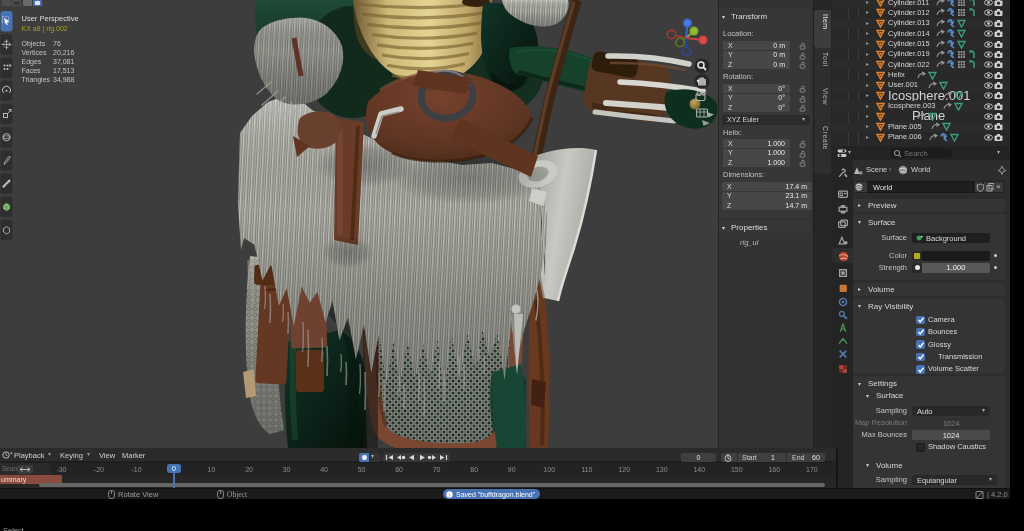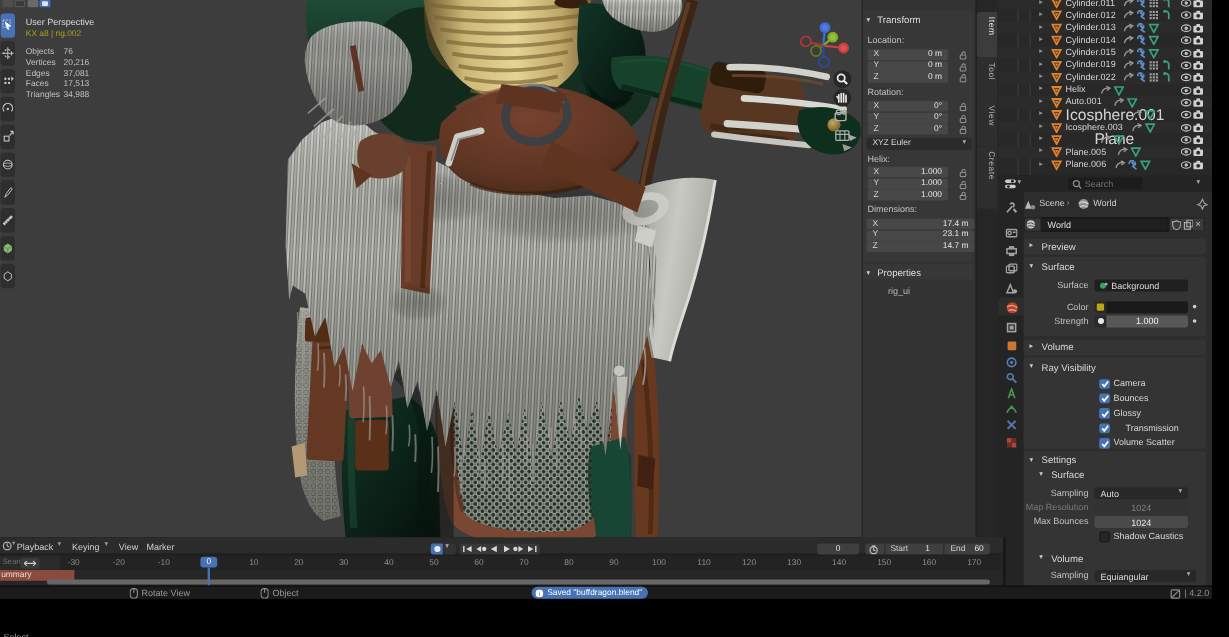--- a/index.html
+++ b/index.html
@@ -382,21 +382,21 @@
 <div style="position:absolute;left:727px;top:181.5px;font-size:7px;line-height:9px;color:#d8d8d8;white-space:nowrap;">X</div>
 <div style="position:absolute;left:722px;top:181.5px;width:85px;text-align:right;font-size:7px;line-height:9px;color:#e8e8e8;white-space:nowrap;">17.4 m</div>
 <div style="position:absolute;left:722px;top:191.6px;width:90px;height:9px;background:#474747;border-radius:1.5px;"></div>
 <div style="position:absolute;left:727px;top:191.1px;font-size:7px;line-height:9px;color:#d8d8d8;white-space:nowrap;">Y</div>
 <div style="position:absolute;left:722px;top:191.1px;width:85px;text-align:right;font-size:7px;line-height:9px;color:#e8e8e8;white-space:nowrap;">23.1 m</div>
 <div style="position:absolute;left:722px;top:201.2px;width:90px;height:9px;background:#474747;border-radius:1.5px;"></div>
 <div style="position:absolute;left:727px;top:200.7px;font-size:7px;line-height:9px;color:#d8d8d8;white-space:nowrap;">Z</div>
 <div style="position:absolute;left:722px;top:200.7px;width:85px;text-align:right;font-size:7px;line-height:9px;color:#e8e8e8;white-space:nowrap;">14.7 m</div>
 <div style="position:absolute;left:722px;top:224px;font-size:6px;line-height:8px;color:#d0d0d0;white-space:nowrap;">▾</div>
 <div style="position:absolute;left:731px;top:223px;font-size:8px;line-height:10px;color:#dedede;white-space:nowrap;">Properties</div>
-<div style="position:absolute;left:740px;top:238px;font-size:7.5px;line-height:9.5px;color:#b8b8b8;white-space:nowrap;">rig_ui</div>
+<div style="position:absolute;left:740px;top:238px;font-size:7.5px;line-height:9.5px;color:#b8b8b8;white-space:nowrap;font-style:italic;">rig_ui</div>
 <div style="position:absolute;left:832px;top:0px;width:178px;height:146px;background:#282828;overflow:hidden;"></div>
 <div style="position:absolute;left:848px;top:0px;width:1px;height:146px;background:#3a3a3a;"></div>
 <div style="position:absolute;left:858px;top:0px;width:1px;height:146px;background:#3a3a3a;"></div>
 <div style="position:absolute;left:832px;top:-2.6px;width:178px;height:10.35px;background:#2b2b2b;"></div>
 <div style="position:absolute;left:866px;top:-1.9999999999999996px;font-size:6px;line-height:8px;color:#909090;white-space:nowrap;">▸</div>
 <svg style="position:absolute;left:876px;top:-1.9px" width="9" height="9" viewBox="0 0 9 9">
     <path d="M1,1.5 L8,1.5 L4.5,8 Z" fill="none" stroke="#e0812d" stroke-width="1.5"></path>
     <path d="M3,3 L6,3 L4.5,5.5 Z" fill="#e0812d"></path>
   </svg>
 <div style="position:absolute;left:888px;top:-2.4px;font-size:7.5px;line-height:9.5px;color:#d4d4d4;white-space:nowrap;">Cylinder.011</div>
@@ -641,21 +641,21 @@
     <rect x="0.5" y="2.5" width="8" height="5.5" rx="1" fill="#d0d0d0"></rect>
     <circle cx="4.5" cy="5.2" r="1.6" fill="#2a2a2a"></circle>
     <rect x="3" y="1" width="3" height="2" fill="#d0d0d0"></rect>
   </svg>
 <div style="position:absolute;left:832px;top:80.19999999999999px;width:178px;height:10.35px;background:#2b2b2b;"></div>
 <div style="position:absolute;left:866px;top:80.8px;font-size:6px;line-height:8px;color:#909090;white-space:nowrap;">▸</div>
 <svg style="position:absolute;left:876px;top:80.89999999999999px" width="9" height="9" viewBox="0 0 9 9">
     <path d="M1,1.5 L8,1.5 L4.5,8 Z" fill="none" stroke="#e0812d" stroke-width="1.5"></path>
     <path d="M3,3 L6,3 L4.5,5.5 Z" fill="#e0812d"></path>
   </svg>
-<div style="position:absolute;left:888px;top:80.39999999999999px;font-size:7.5px;line-height:9.5px;color:#d4d4d4;white-space:nowrap;">Auto.001</div>
+<div style="position:absolute;left:888px;top:80.39999999999999px;font-size:7.5px;line-height:9.5px;color:#d4d4d4;white-space:nowrap;">User.001</div>
 <svg style="position:absolute;left:928.0px;top:80.89999999999999px" width="9" height="9" viewBox="0 0 9 9">
     <path d="M1,7 Q2,2 7,2.5" fill="none" stroke="#9a9a9a" stroke-width="1.1"></path>
     <path d="M5,1 L8,2.5 L5.5,4.5" fill="none" stroke="#9a9a9a" stroke-width="1.1"></path>
   </svg>
 <svg style="position:absolute;left:938.5px;top:80.89999999999999px" width="9" height="9" viewBox="0 0 9 9">
     <path d="M1,1.5 L8,1.5 L4.5,8 Z" fill="none" stroke="#39a07c" stroke-width="1.4"></path>
   </svg>
 <svg style="position:absolute;left:984px;top:80.89999999999999px" width="9" height="9" viewBox="0 0 9 9">
     <ellipse cx="4.5" cy="4.5" rx="4" ry="2.7" fill="none" stroke="#c0c0c0" stroke-width="1"></ellipse>
     <circle cx="4.5" cy="4.5" r="1.4" fill="#c0c0c0"></circle>
@@ -1074,21 +1074,21 @@
 <div style="position:absolute;left:3px;top:489.5px;font-size:7.5px;line-height:9.5px;color:#9a9a9a;white-space:nowrap;margin-top:36px;">Select</div>
 <svg style="position:absolute;left:108px;top:489.5px" width="7" height="9" viewBox="0 0 7 9">
     <rect x="0.5" y="0.5" width="6" height="8" rx="2.5" fill="none" stroke="#909090" stroke-width="0.9"></rect>
     <line x1="3.5" y1="0.5" x2="3.5" y2="4" stroke="#909090" stroke-width="0.9"></line>
   </svg>
 <div style="position:absolute;left:118px;top:489.5px;font-size:7.5px;line-height:9.5px;color:#9a9a9a;white-space:nowrap;">Rotate View</div>
 <svg style="position:absolute;left:217px;top:489.5px" width="7" height="9" viewBox="0 0 7 9">
     <rect x="0.5" y="0.5" width="6" height="8" rx="2.5" fill="none" stroke="#909090" stroke-width="0.9"></rect>
     <line x1="3.5" y1="0.5" x2="3.5" y2="4" stroke="#909090" stroke-width="0.9"></line>
   </svg>
-<div style="position:absolute;left:227px;top:489.5px;font-size:7.5px;line-height:9.5px;color:#9a9a9a;white-space:nowrap;">Object</div>
+<div style="position:absolute;left:227px;top:489.5px;font-size:7.5px;line-height:9.5px;color:#9a9a9a;white-space:nowrap;font-family:Liberation Serif, serif;">Object</div>
 <div style="position:absolute;left:443px;top:489px;width:97px;height:9.5px;background:#4772b3;border-radius:5px;"></div>
 <svg style="position:absolute;left:446px;top:490.5px" width="7" height="7" viewBox="0 0 7 7">
     <circle cx="3.5" cy="3.5" r="3.2" fill="#fff"></circle>
     <text x="3.5" y="5.5" font-size="5.5" text-anchor="middle" fill="#4772b3" font-family="Liberation Sans">i</text>
   </svg>
 <div style="position:absolute;left:456px;top:489.7px;font-size:7px;line-height:9px;color:#fff;white-space:nowrap;">Saved "buffdragon.blend"</div>
 <svg style="position:absolute;left:975px;top:489.5px" width="9" height="10" viewBox="0 0 9 9">
     <rect x="1" y="1" width="7" height="7" rx="1" fill="none" stroke="#8a8a8a" stroke-width="1"></rect>
     <line x1="1" y1="8" x2="8" y2="1" stroke="#8a8a8a" stroke-width="1"></line>
   </svg>

